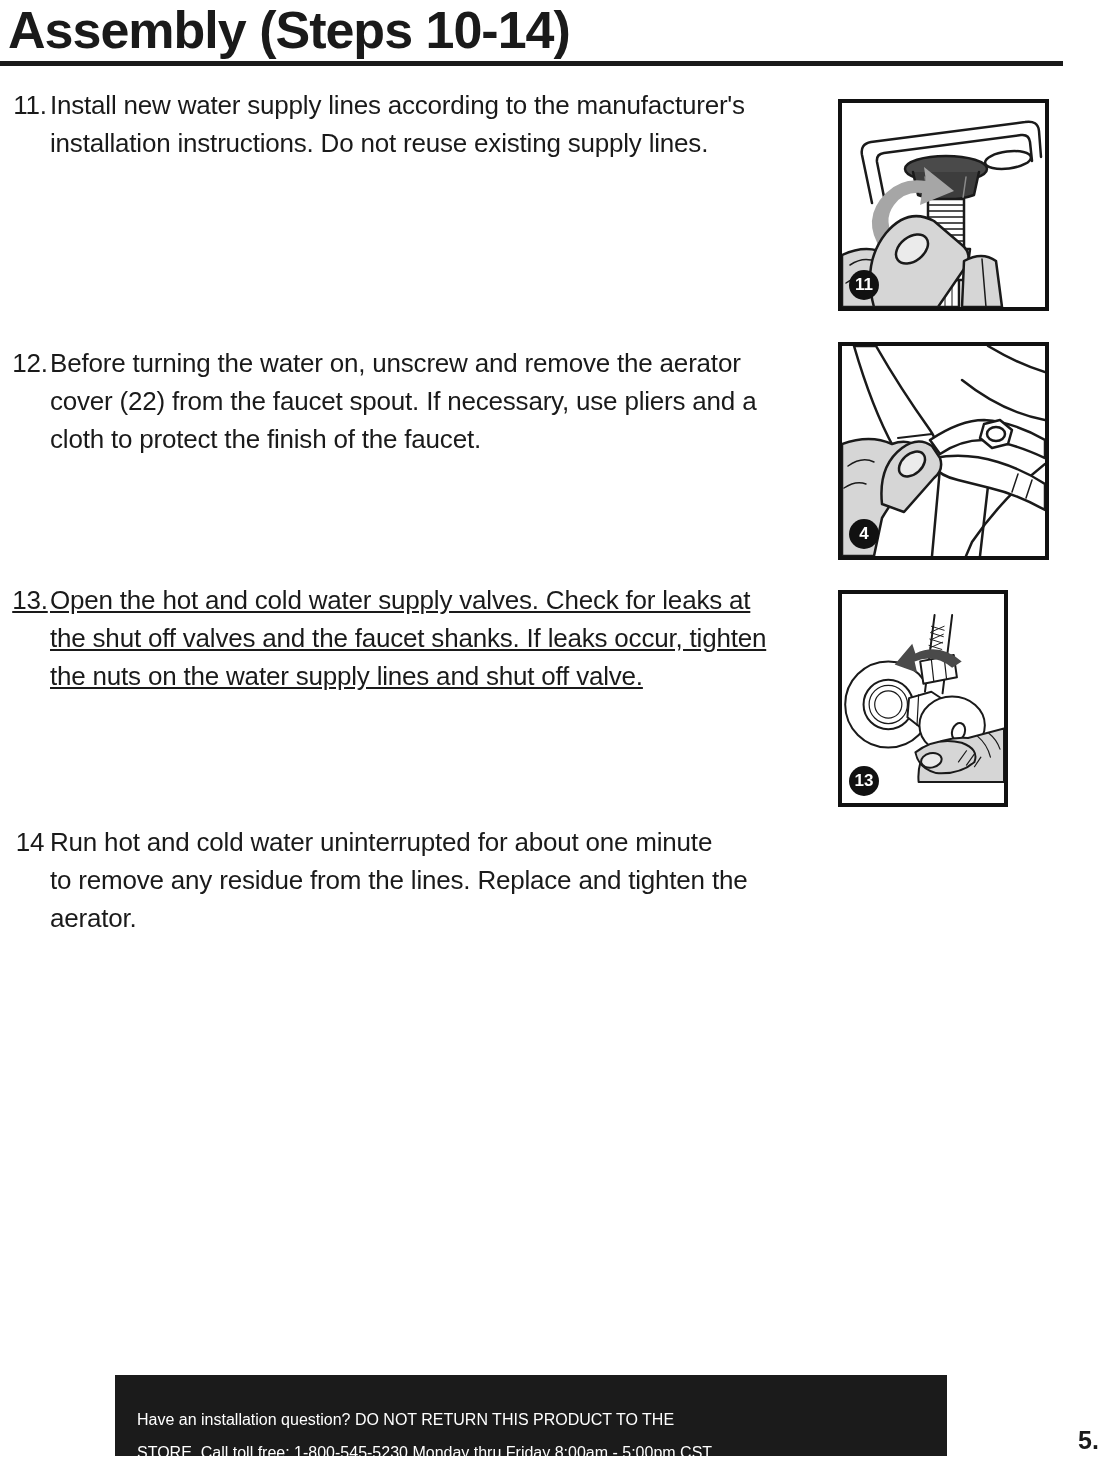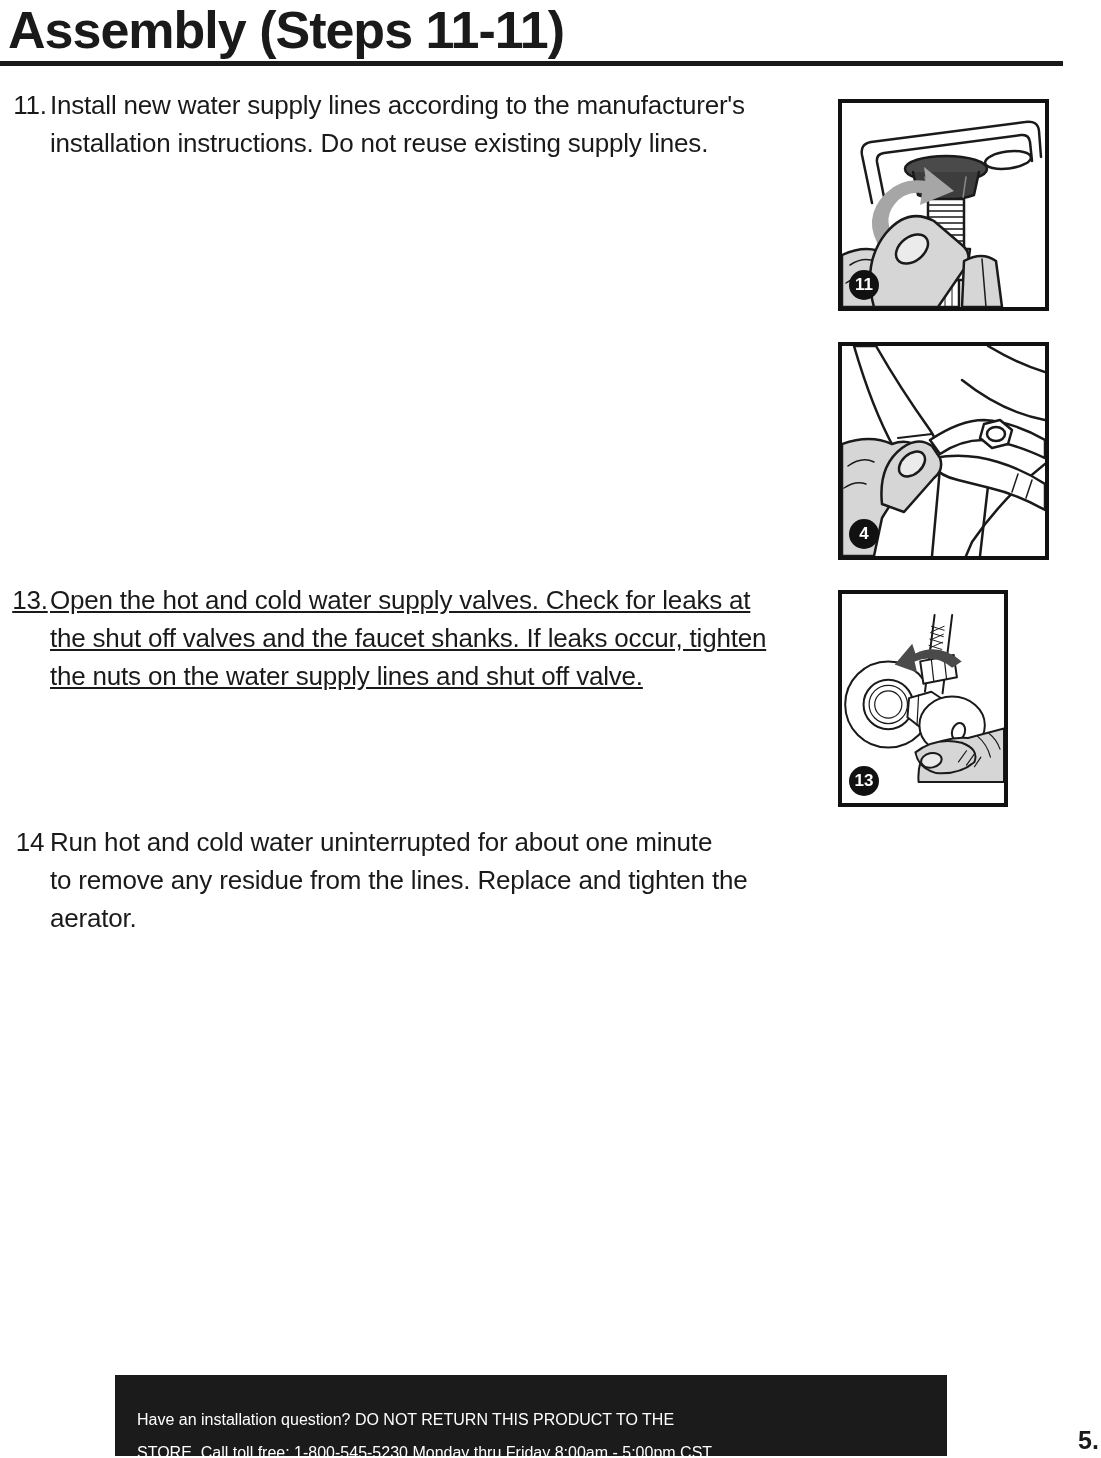--- a/index.html
+++ b/index.html
@@ -92,29 +92,35 @@
     left: 1078px; top: 1426px;
     font-size: 25px;
     font-weight: bold;
   }
 </style>
 </head>
 <body>
 
 <div class="page">
 
-  <h1 class="page-title">Assembly (Steps 11-11)</h1>
+  <h1 class="page-title">Assembly (Steps 10-14)</h1>
   <div class="title-rule"></div>
 
   <div class="step" id="step-11">
     <span class="step-num">11.</span>
     <div class="step-text">Install new water supply lines according to the manufacturer's
 installation instructions. Do not reuse existing supply lines.</div>
   </div>
 
+  <div class="step" id="step-12">
+    <span class="step-num">12.</span>
+    <div class="step-text">Before turning the water on, unscrew and remove the aerator
+cover (22) from the faucet spout. If necessary, use pliers and a
+cloth to protect the finish of the faucet.</div>
+  </div>
 
   <div class="step" id="step-13">
     <span class="step-num">13.</span>
     <div class="step-text">Open the hot and cold water supply valves. Check for leaks at
 the shut off valves and the faucet shanks. If leaks occur, tighten
 the nuts on the water supply lines and shut off valve.</div>
   </div>
 
   <div class="step" id="step-14">
     <span class="step-num">14</span>

